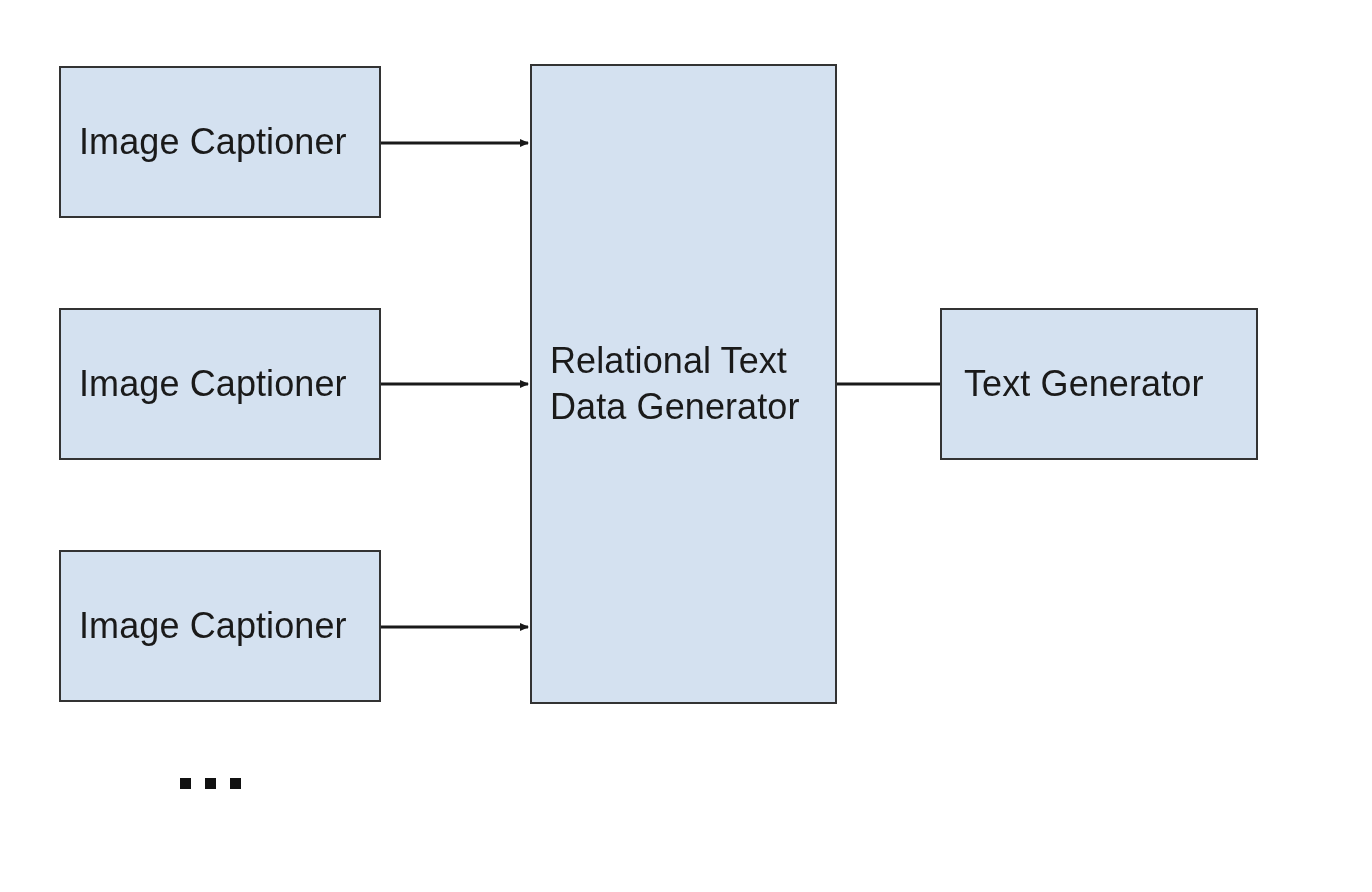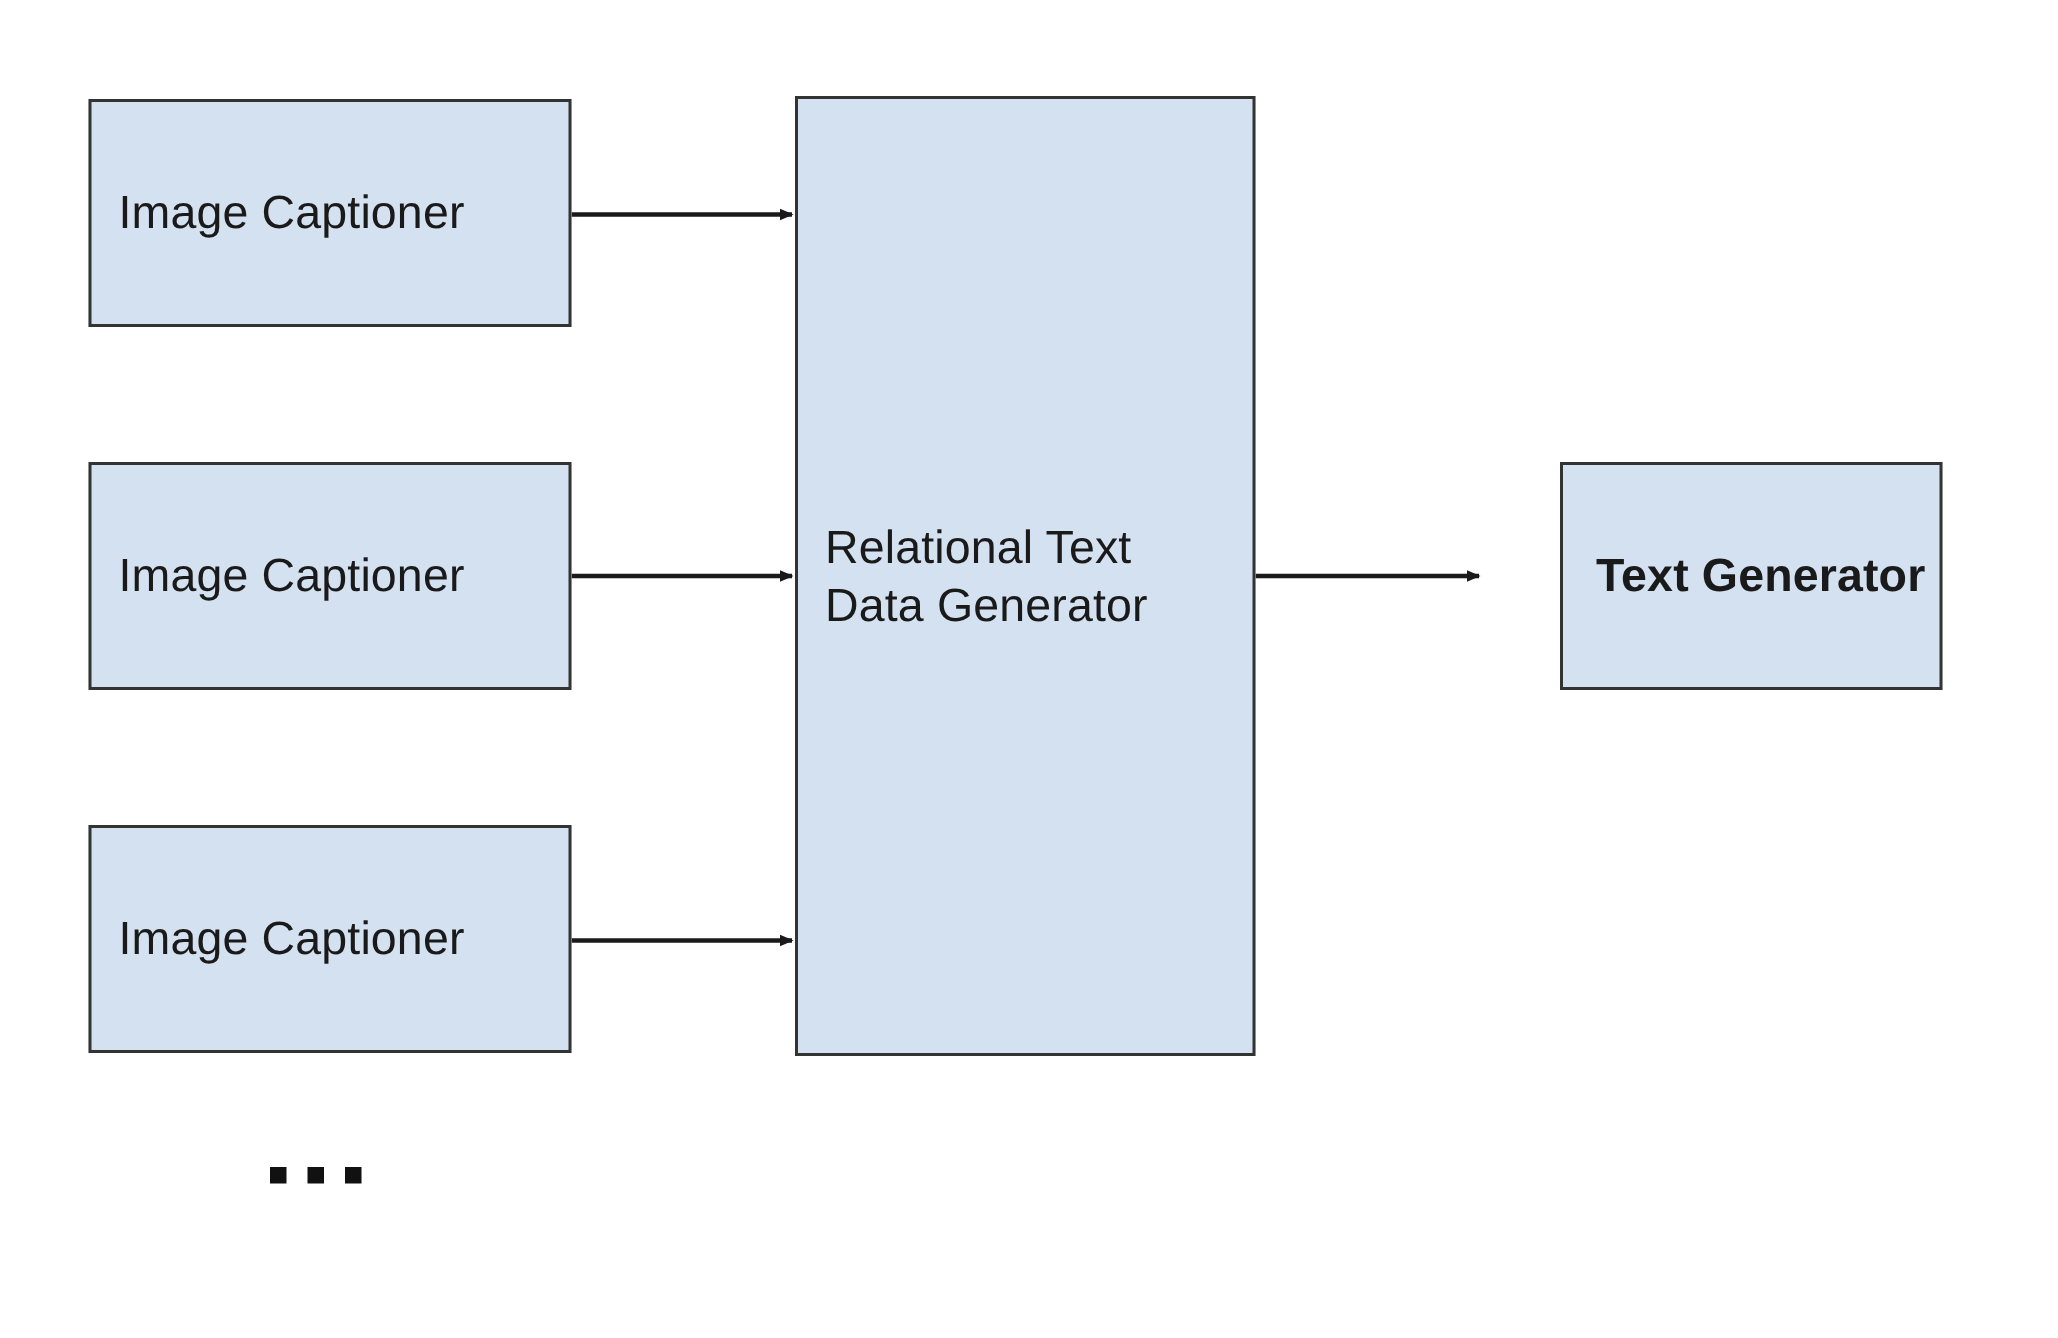--- a/index.html
+++ b/index.html
@@ -26,40 +26,40 @@
     position: absolute;
     box-sizing: border-box;
     background: #d4e1f0;
     border: 2px solid #333333;
     display: flex;
     align-items: center;
     justify-content: flex-start;
   }
   .node .node-label {
     color: #1a1a1a;
-    font-size: 31px;
+    font-size: 36px;
     line-height: 1.27;
     letter-spacing: 0.1px;
     white-space: pre-line;
     padding-left: 18px;
     text-align: left;
   }
 
   
   #node-captioner-1 { left: 59px;  top: 66px;  width: 322px; height: 152px; }
   #node-captioner-2 { left: 59px;  top: 308px; width: 322px; height: 152px; }
   #node-captioner-3 { left: 59px;  top: 550px; width: 322px; height: 152px; }
 
   #node-generator {
     left: 530px; top: 64px; width: 307px; height: 640px;
   }
   #node-generator .node-label { }
 
   #node-text-generator {
-    left: 1040px; top: 308px; width: 255px; height: 152px; font-weight: bold;
+    left: 940px; top: 308px; width: 318px; height: 152px;
   }
   #node-text-generator .node-label { padding-left: 22px; }
 
   
   #connectors {
     position: absolute;
     left: 0;
     top: 0;
     width: 1372px;
     height: 892px;

